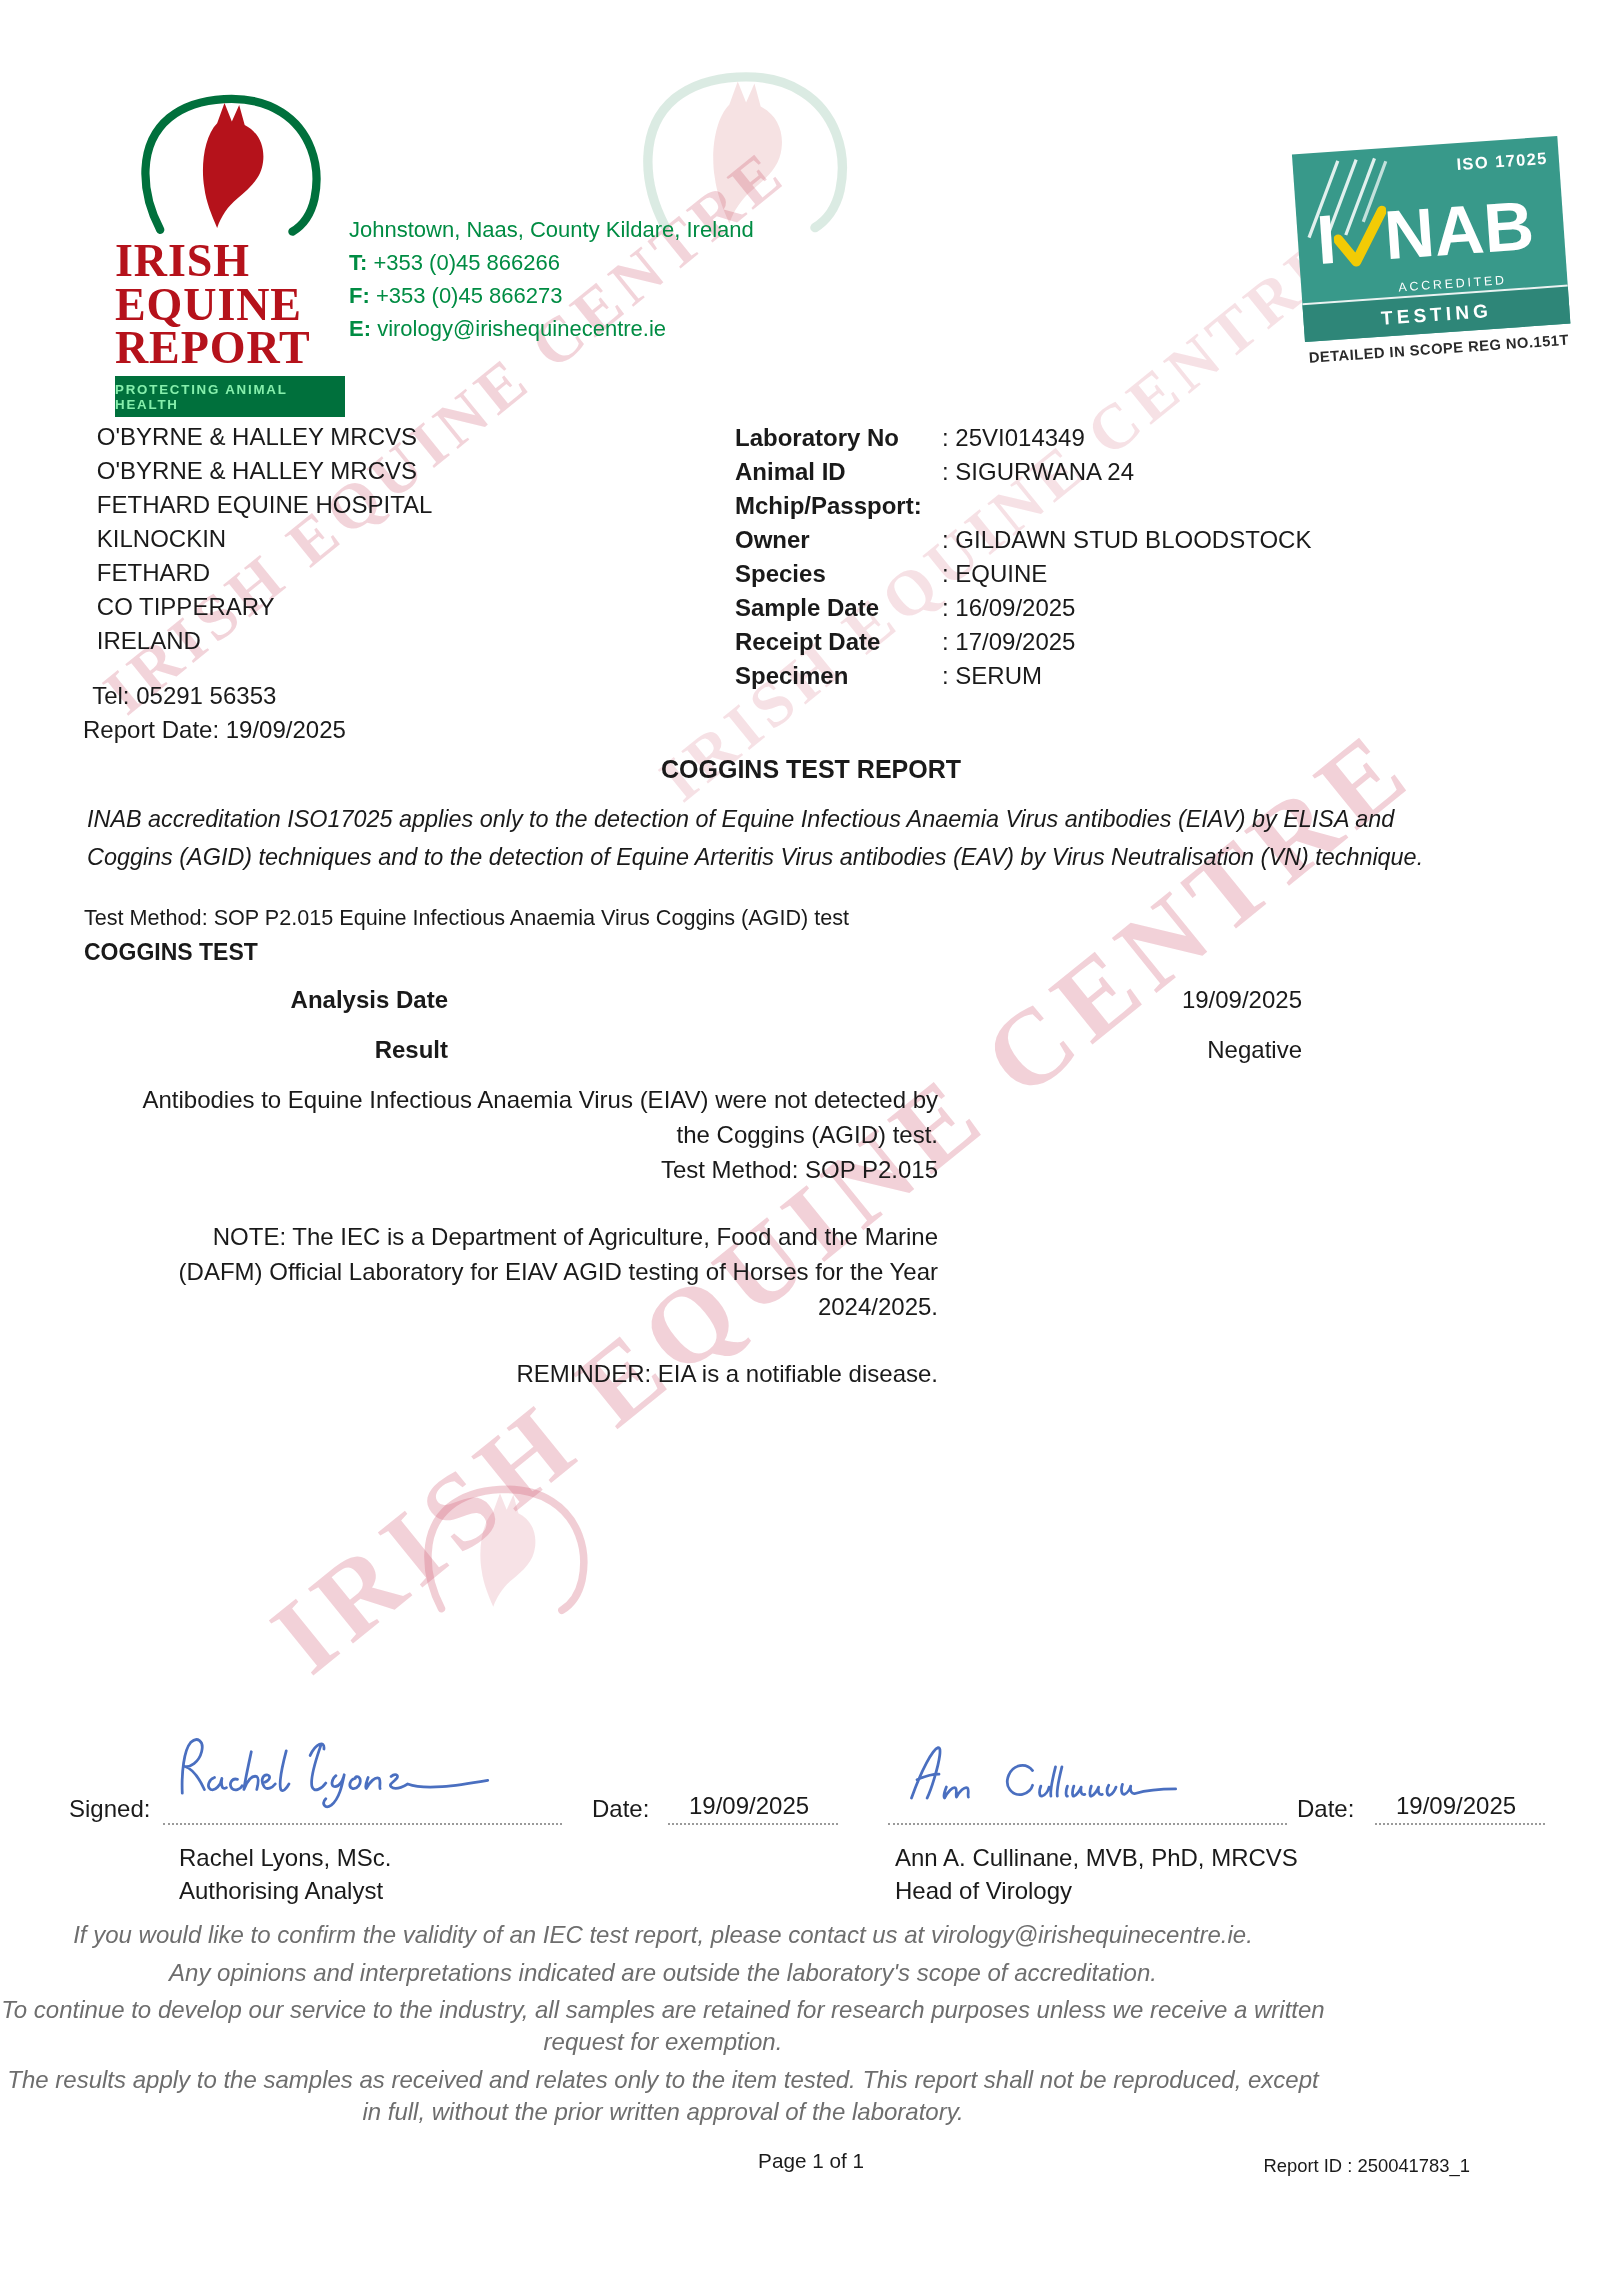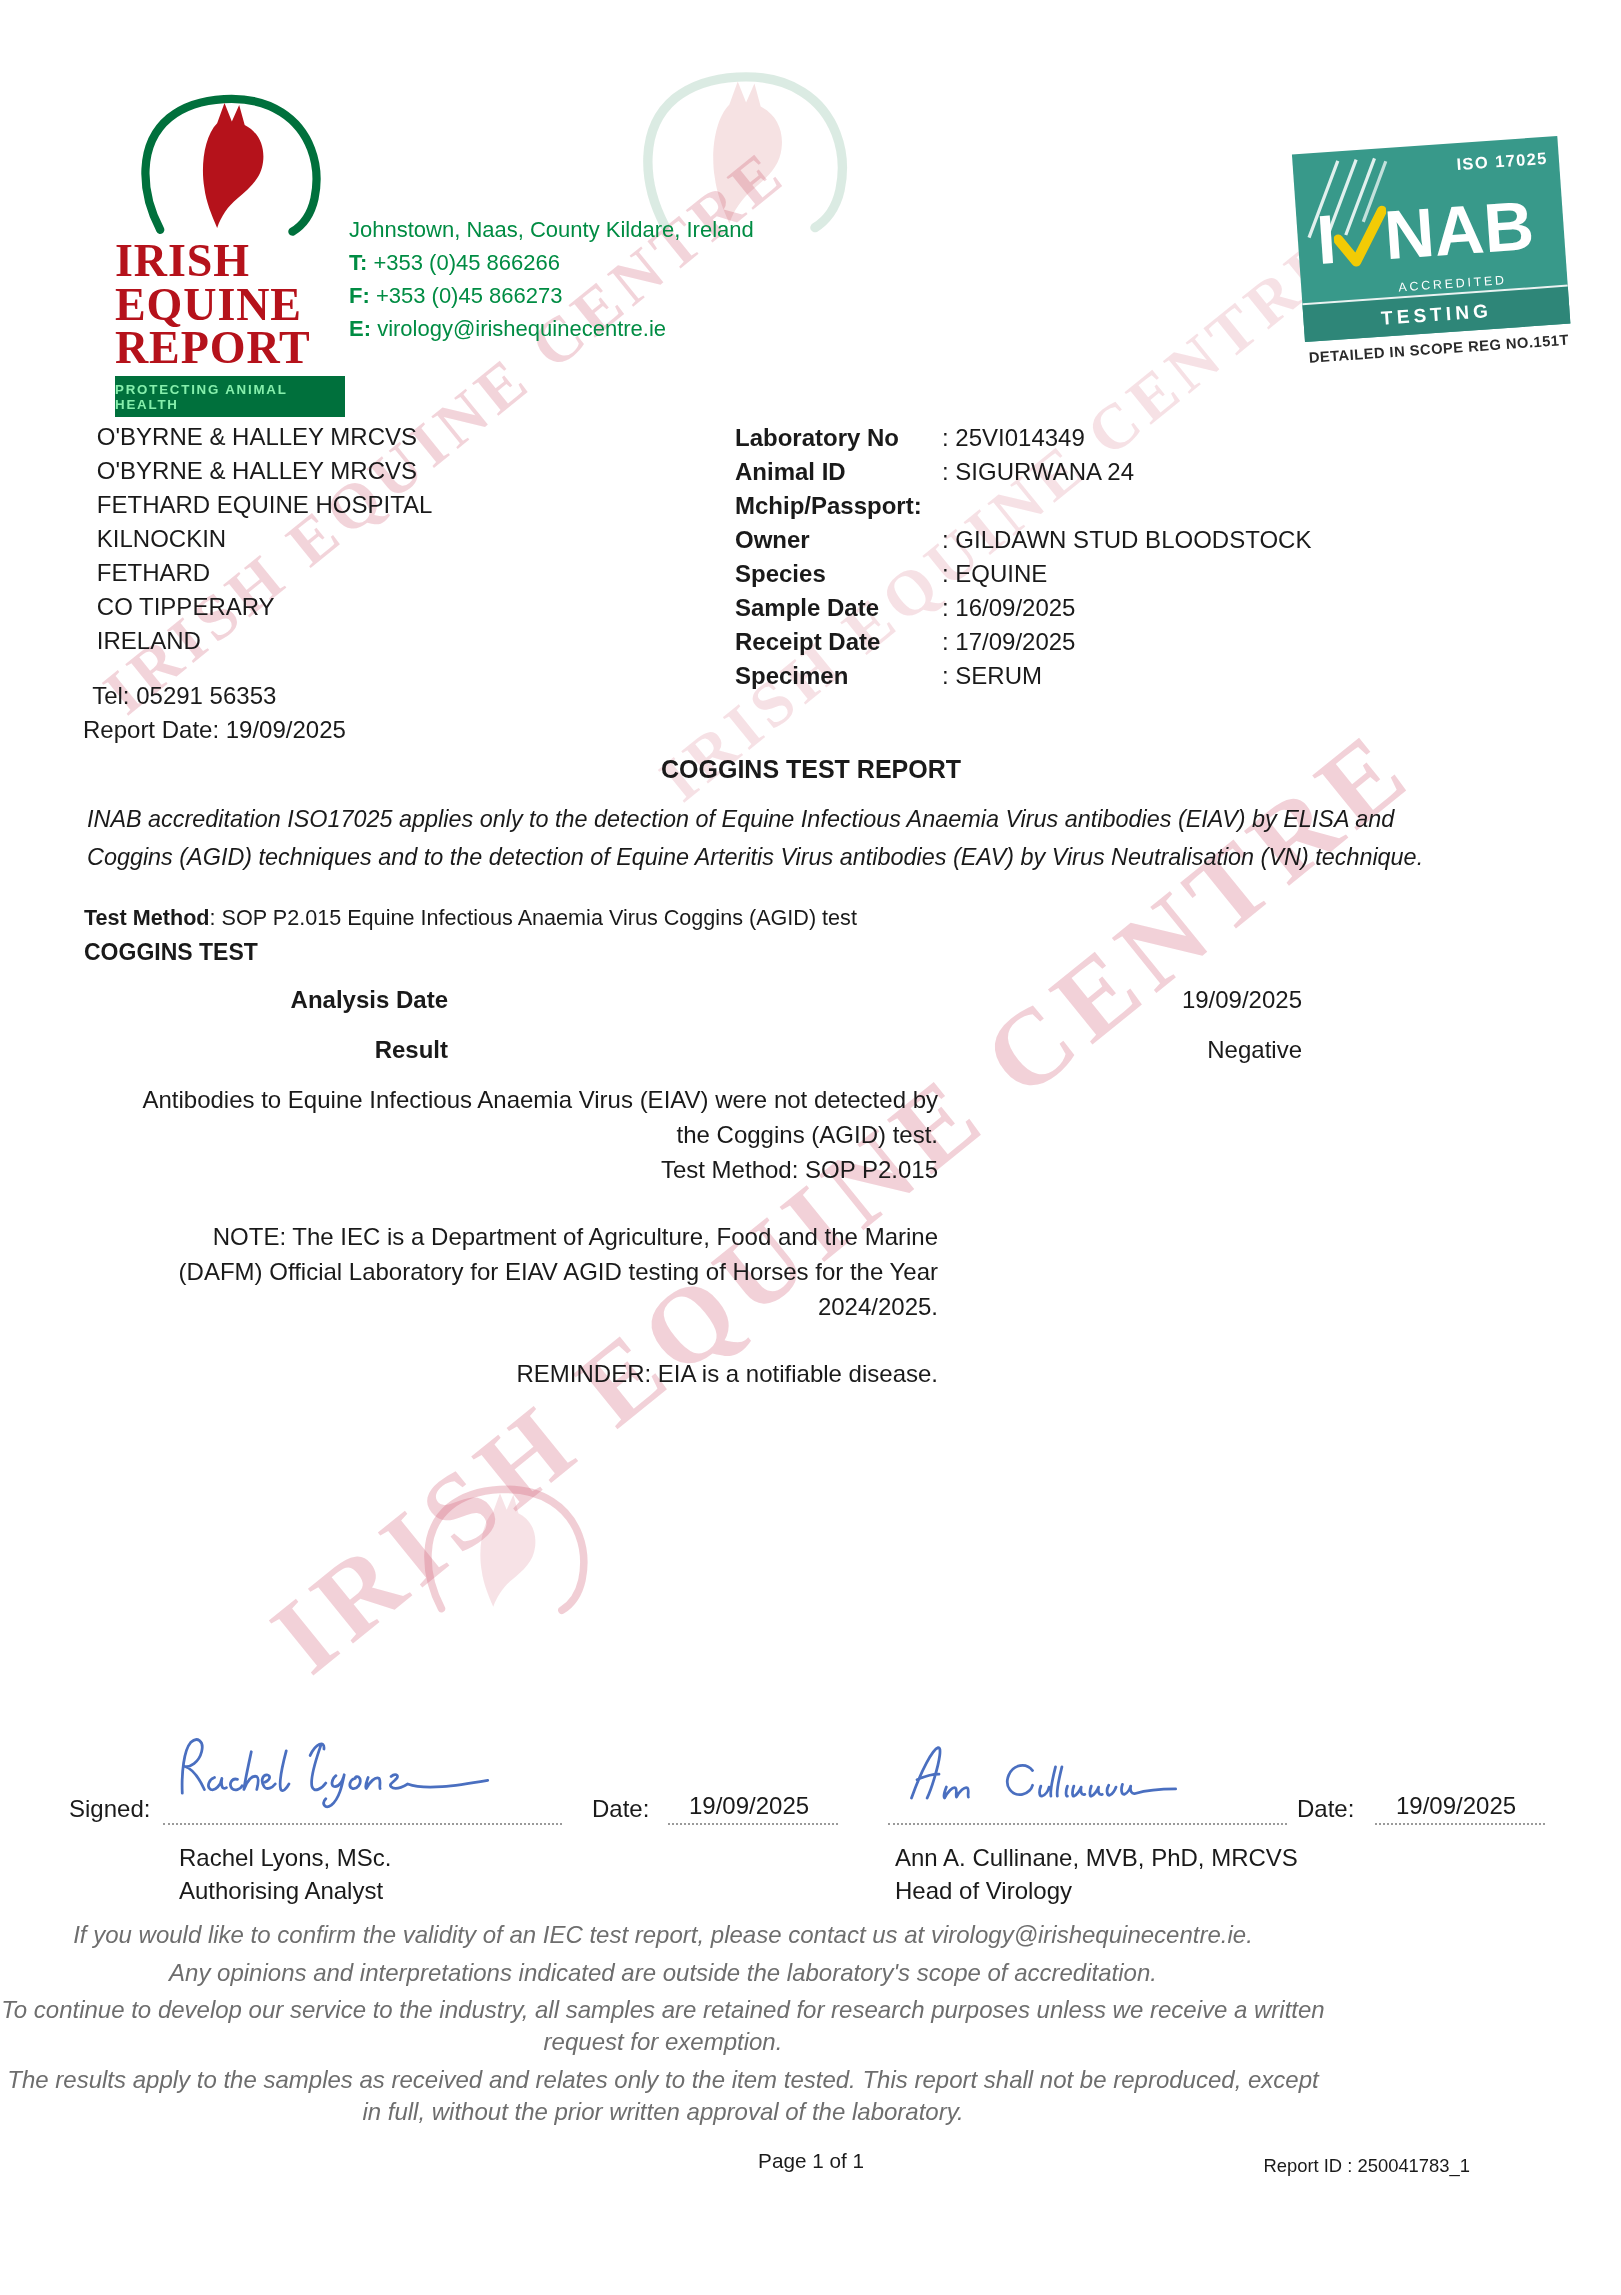--- a/index.html
+++ b/index.html
@@ -69,21 +69,21 @@
   .drow { display:flex; }
   .dlabel { width:207px; font-weight:700; white-space:nowrap; flex-shrink:0; }
   .dvalue { white-space:nowrap; }
 
   
   .title { position:absolute; left:0; top:755px; width:100%; text-align:center;
            font-weight:700; font-size:25px; }
   .accred { position:absolute; left:87px; top:800px; width:1382px; font-style:italic;
             font-size:23.4px; line-height:38px; }
   .testmethod { position:absolute; left:84px; top:905px; font-size:21.6px; }
-  .testmethod .b { font-weight:700; }
+  .testmethod .b { font-weight:400; }
   .coggins { position:absolute; left:84px; top:939px; font-weight:700; font-size:23px; }
 
   .results { position:absolute; left:84px; top:982px;text-align:right; }
   .rrow { display:flex; margin-bottom:15px; }
   .rlabel { width:364px; font-weight:700; line-height:35px; flex-shrink:0; }
   .rvalue { line-height:35px; width:854px; }
   .note div { line-height:35px; }
   .note .gap { margin-top:32px; }
 
   

